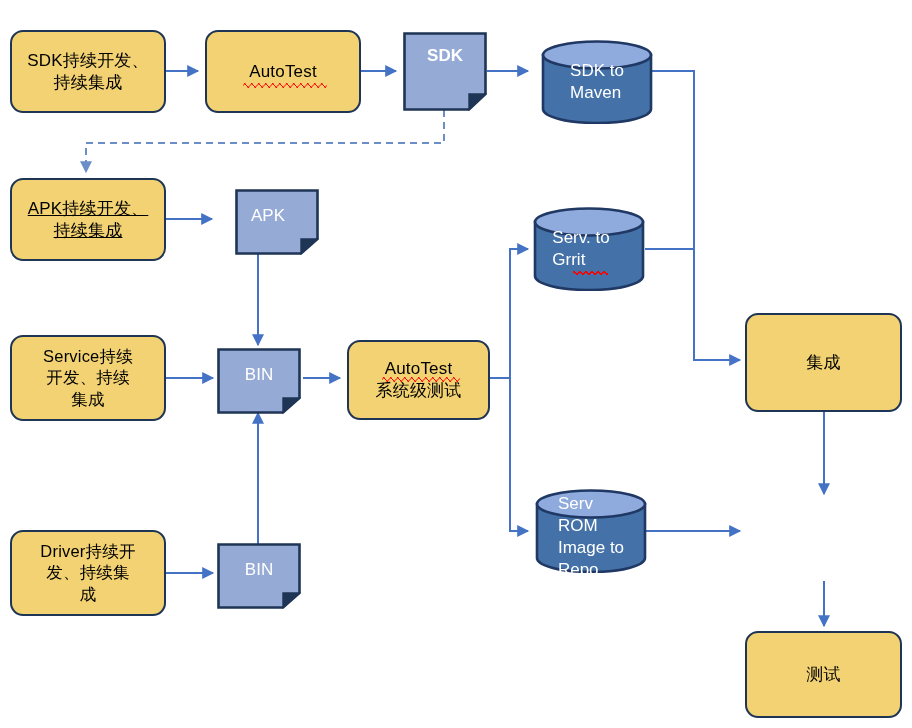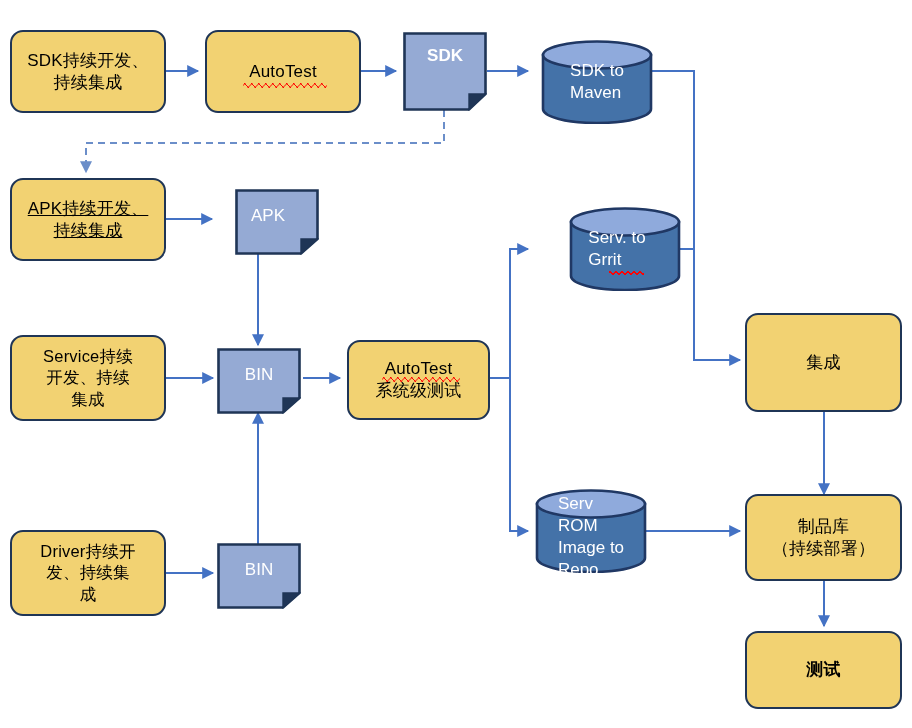--- a/index.html
+++ b/index.html
@@ -217,21 +217,21 @@
     </svg>
     <span class="doc-text" style="bottom:12px;">BIN</span>
   </div>
 
   <div class="node proc" style="left:347px; top:340px; width:143px; height:80px;">
     <span class="lbl">AutoTest
 系统级测试</span>
     <span class="squig" style="left:33px; top:35px; width:78px;"></span>
   </div>
 
-  <div class="cyl" style="left:533px; top:207px; width:96px; height:84px;margin-left:36px;">
+  <div class="cyl" style="left:533px; top:207px; width:96px; height:84px;">
     <svg width="112" height="84" viewBox="0 0 112 84">
       <path d="M2,15 L2,69 A54,14 0 0 0 110,69 L110,15 Z" fill="#4472a8" stroke="#203864" stroke-width="2.6"></path>
       <ellipse cx="56" cy="15" rx="54" ry="13.5" fill="#8faadc" stroke="#203864" stroke-width="2.6"></ellipse>
     </svg>
     <span class="cyl-text">Serv. to
 Grrit</span>
     <span class="squig-thin" style="left:40px; top:64px; width:35px;"></span>
   </div>
 
   <div class="cyl" style="left:535px; top:489px; width:112px; height:84px;">
@@ -256,22 +256,18 @@
       <path d="M1.5,1.5 L82.5,1.5 L82.5,50 L66,64.5 L1.5,64.5 Z" fill="#95aad4" stroke="#1f3556" stroke-width="2.6"></path>
       <path d="M82.5,50 L66,50 L66,64.5 Z" fill="#1f3556" stroke="#1f3556" stroke-width="1.4"></path>
     </svg>
     <span class="doc-text" style="bottom:12px;">BIN</span>
   </div>
 
   <div class="node proc" style="left:745px; top:313px; width:157px; height:99px;">
     <span class="lbl">集成</span>
   </div>
 
-  <div class="node proc" style="left:745px; top:494px; width:157px; height:87px;">
-    <span class="lbl">制品库
-（持续部署）</span>
-  </div>
-
-  <div class="node proc" style="left:745px; top:631px; width:157px; height:78px;font-weight:bold;">
+
+  <div class="node proc" style="left:745px; top:631px; width:157px; height:87px;">
     <span class="lbl">测试</span>
   </div>
 
 </div>
 
 </body></html>

